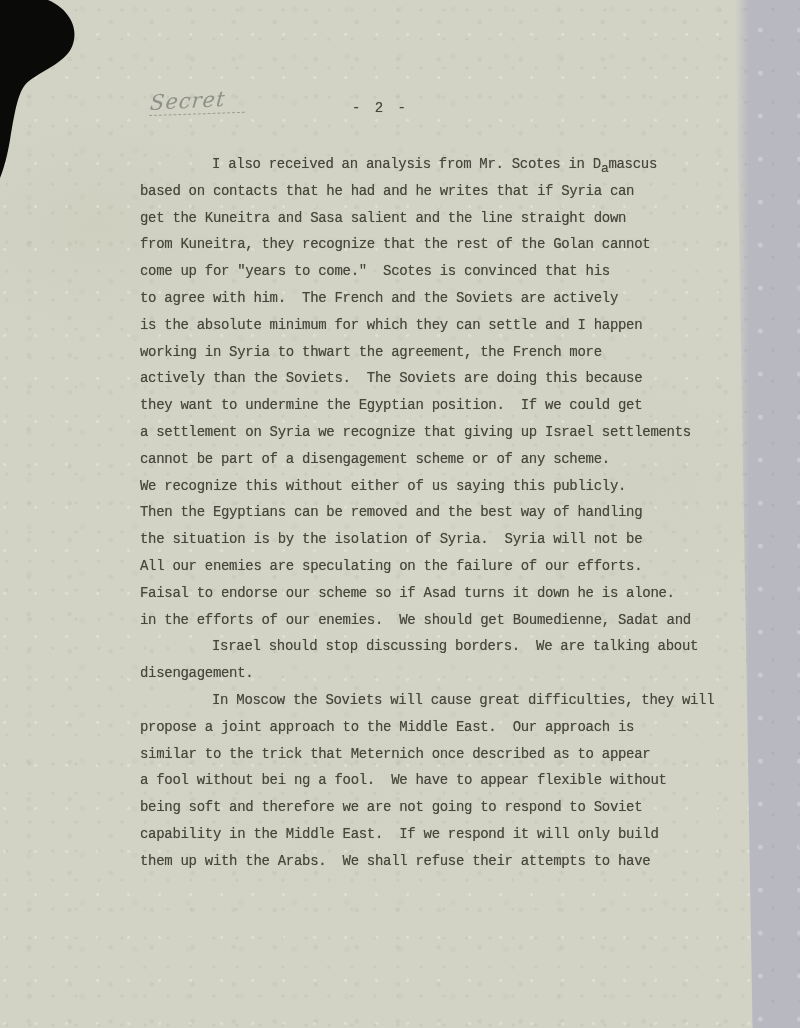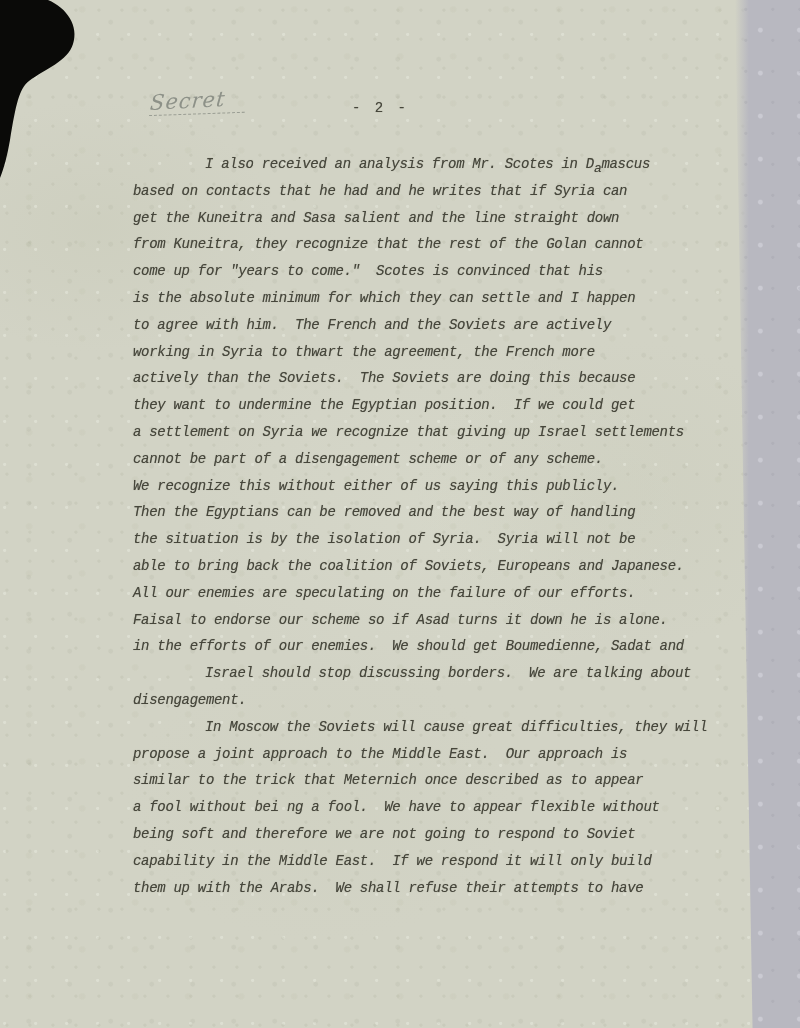--- a/index.html
+++ b/index.html
@@ -52,25 +52,24 @@
     width:96px;margin-top:1px;opacity:.8;transform:rotate(1deg);
   }
 
   .page-number{
     position:absolute;top:100px;left:352px;
     font-size:14px;color:var(--ink);letter-spacing:3px;
     text-shadow:0 0 .7px rgba(70,70,58,.55);
   }
 
   .typed-body{
-    position:absolute;top:151px;left:133px;width:640px;
+    position:absolute;top:151px;left:140px;width:640px;
     font-size:14px;line-height:26.8px;color:var(--ink);
     letter-spacing:-0.3px;
     text-shadow:0 0 .7px rgba(70,70,58,.55);
-    font-style:italic;
   }
   .line{white-space:pre;height:26.8px;}
   .line.indent{padding-left:72px;}
   .sub{position:relative;top:4px;font-size:13px;}
 </style>
 </head>
 <body>
 
 <div class="scan">
 
@@ -87,31 +86,30 @@
   </div>
 
   <div class="page-number">- 2 -</div>
 
   <div class="typed-body">
     <div class="line indent"><span>I also received an analysis from Mr. Scotes in D</span><span class="sub">a</span><span>mascus</span></div>
     <div class="line">based on contacts that he had and he writes that if Syria can</div>
     <div class="line">get the Kuneitra and Sasa salient and the line straight down</div>
     <div class="line">from Kuneitra, they recognize that the rest of the Golan cannot</div>
     <div class="line">come up for "years to come."  Scotes is convinced that his</div>
+    <div class="line">to agree with him.  The French and the Soviets are actively</div>
     <div class="line">is the absolute minimum for which they can settle and I happen</div>
-    <div class="line">to agree with him.  The French and the Soviets are actively</div>
     <div class="line">working in Syria to thwart the agreement, the French more</div>
     <div class="line">actively than the Soviets.  The Soviets are doing this because</div>
     <div class="line">they want to undermine the Egyptian position.  If we could get</div>
     <div class="line">a settlement on Syria we recognize that giving up Israel settlements</div>
     <div class="line">cannot be part of a disengagement scheme or of any scheme.</div>
     <div class="line">We recognize this without either of us saying this publicly.</div>
     <div class="line">Then the Egyptians can be removed and the best way of handling</div>
     <div class="line">the situation is by the isolation of Syria.  Syria will not be</div>
-    <div class="line">able to bring back the coalition of Soviets, Europeans and Japanese.</div>
     <div class="line">All our enemies are speculating on the failure of our efforts.</div>
     <div class="line">Faisal to endorse our scheme so if Asad turns it down he is alone.</div>
     <div class="line">in the efforts of our enemies.  We should get Boumedienne, Sadat and</div>
     <div class="line indent">Israel should stop discussing borders.  We are talking about</div>
     <div class="line">disengagement.</div>
     <div class="line indent">In Moscow the Soviets will cause great difficulties, they will</div>
     <div class="line">propose a joint approach to the Middle East.  Our approach is</div>
     <div class="line">similar to the trick that Meternich once described as to appear</div>
     <div class="line">a fool without bei ng a fool.  We have to appear flexible without</div>
     <div class="line">being soft and therefore we are not going to respond to Soviet</div>

